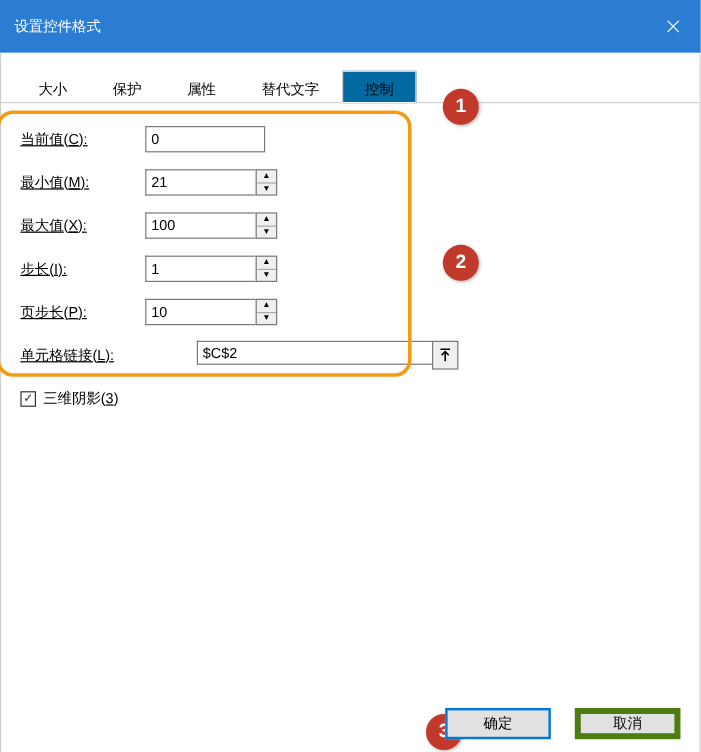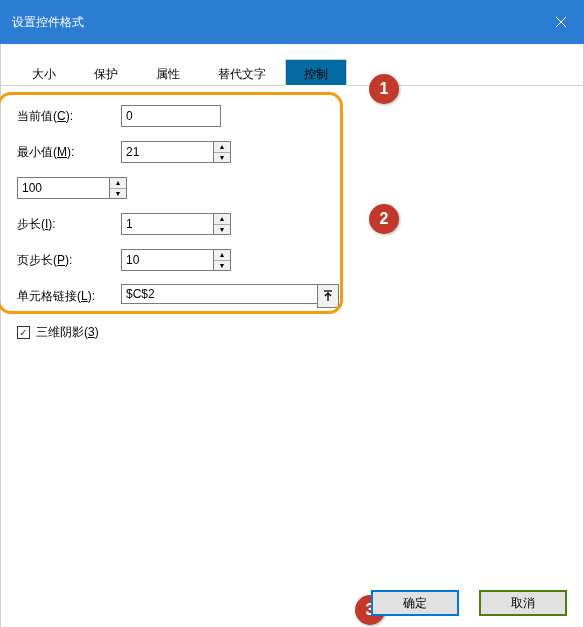--- a/index.html
+++ b/index.html
@@ -72,20 +72,21 @@
   .form-row {
     display: flex;
     align-items: center;
     margin-bottom: 12px;
     height: 24px;
   }
   .form-label {
     width: 104px;
     font-size: 12px;
     color: #000;
+    text-decoration: underline;
   }
   .form-label u { text-decoration: underline; }
   .text-input {
     width: 100px;
     height: 22px;
     border: 1px solid #7a7a7a;
     padding: 0 4px;
     font-size: 12px;
     font-family: inherit;
   }
@@ -126,20 +127,21 @@
     align-items: stretch;
   }
   .cell-link-input {
     width: 196px;
     height: 20px;
     border: 1px solid #7a7a7a;
     border-right: none;
     padding: 0 4px;
     font-size: 12px;
     font-family: inherit;
+    margin-left: 43px;
   }
   .cell-link-btn {
     width: 22px;
     height: 24px;
     border: 1px solid #7a7a7a;
     background: #f0f0f0;
     display: flex;
     align-items: center;
     justify-content: center;
     cursor: pointer;
@@ -185,21 +187,21 @@
   .footer {
     position: absolute;
     bottom: 20px;
     right: 16px;
     display: flex;
     gap: 20px;
   }
   .btn {
     width: 88px;
     height: 26px;
-    border: 2px solid #4d7c0f;
+    border: 5px solid #4d7c0f;
     background: #e1e1e1;
     font-size: 12px;
     font-family: inherit;
     cursor: pointer;
     display: flex;
     align-items: center;
     justify-content: center;
   }
   .btn.primary {
     border: 2px solid #0078d7;
@@ -241,20 +243,21 @@
       <div class="spin-wrap">
         <input class="spin-input" value="21" style="">
         <div class="spin-buttons">
           <div class="spin-up">▲</div>
           <div class="spin-down">▼</div>
         </div>
       </div>
     </div>
 
     <div class="form-row">
+      <div class="form-label"><span>最大值</span>(<u>X</u>):</div>
       <div class="spin-wrap">
         <input class="spin-input" value="100" style="">
         <div class="spin-buttons">
           <div class="spin-up">▲</div>
           <div class="spin-down">▼</div>
         </div>
       </div>
     </div>
 
     <div class="form-row">

